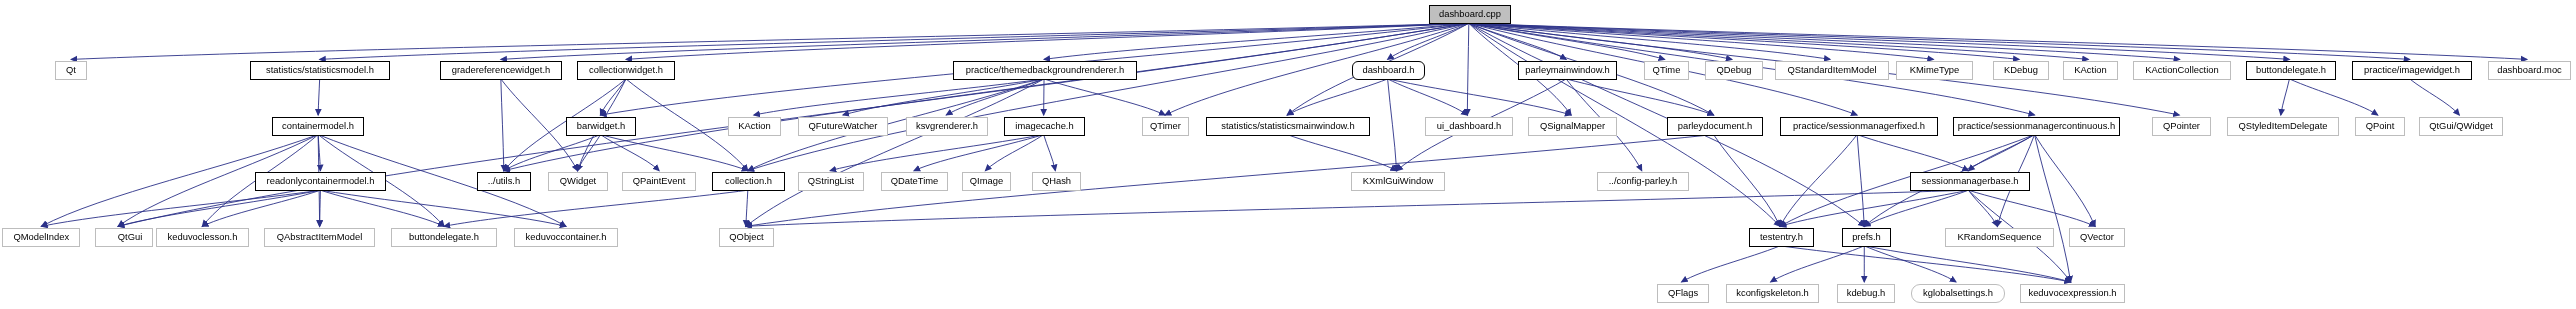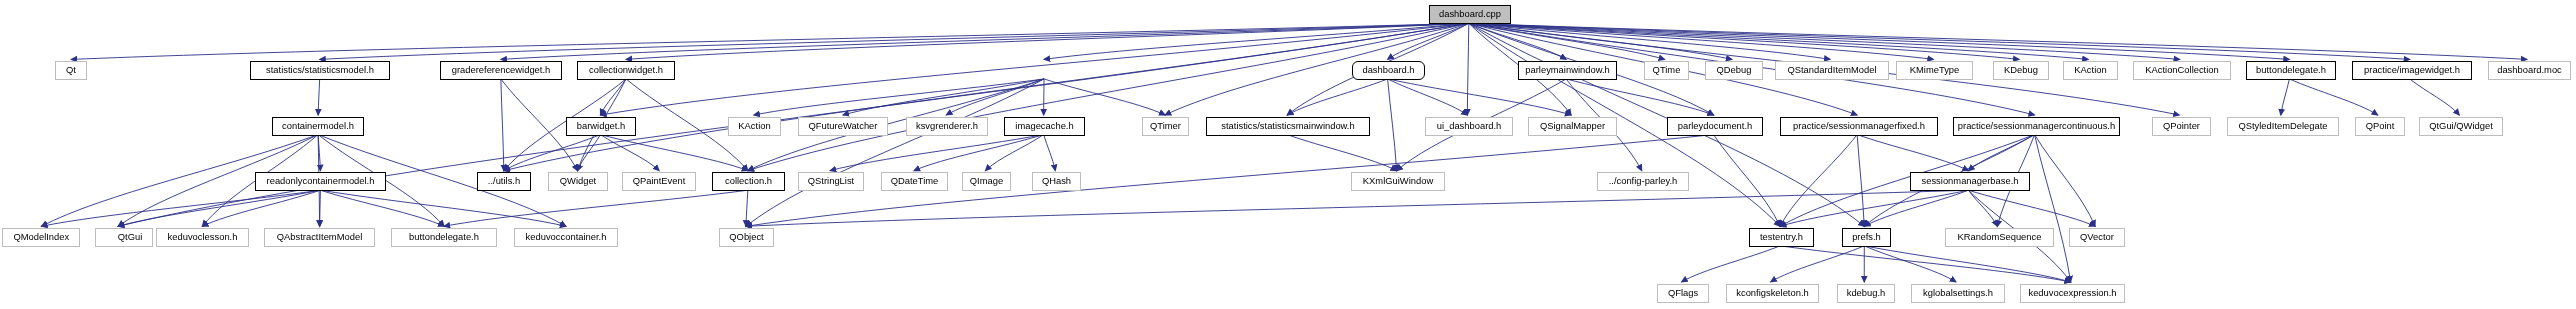--- a/index.html
+++ b/index.html
@@ -124,20 +124,21 @@
       <path d="M2478,327 C2565.84,343.8 2692.11,358.2 2752.5,375" fill="none" stroke="#2b3188" stroke-width="1.2" marker-end="url(#arr)"></path>
       <path d="M3043.5,105 C3039.82,121.8 3034.53,136.2 3032,153" fill="none" stroke="#2b3188" stroke-width="1.2" marker-end="url(#arr)"></path>
       <path d="M3043.5,105 C3081.1,121.8 3135.15,136.2 3161,153" fill="none" stroke="#2b3188" stroke-width="1.2" marker-end="url(#arr)"></path>
       <path d="M3203.5,105 C3224.62,121.8 3254.98,136.2 3269.5,153" fill="none" stroke="#2b3188" stroke-width="1.2" marker-end="url(#arr)"></path>
     </svg>
 <div class="node root" style="left: 1429px; top: 5.3px; width: 80px;">dashboard.cpp</div>
     <div class="node ext" style="left: 55px; top: 61px; width: 30px;">Qt</div>
     <div class="node int" style="left: 250px; top: 61px; width: 138px;">statistics/statisticsmodel.h</div>
     <div class="node int" style="left: 440px; top: 61px; width: 120px;">gradereferencewidget.h</div>
     <div class="node int" style="left: 577px; top: 61px; width: 96px;">collectionwidget.h</div>
+    <div class="node int" style="left: 953px; top: 61px; width: 182px;">practice/themedbackgroundrenderer.h</div>
     <div class="node int" style="left: 1352px; top: 61px; width: 71px; border-radius: 6px;">dashboard.h</div>
     <div class="node int" style="left: 1518px; top: 61px; width: 97px;">parleymainwindow.h</div>
     <div class="node ext" style="left: 1644px; top: 61px; width: 43px;">QTime</div>
     <div class="node ext" style="left: 1705px; top: 61px; width: 56px;">QDebug</div>
     <div class="node ext" style="left: 1775px; top: 61px; width: 112px;">QStandardItemModel</div>
     <div class="node ext" style="left: 1896px; top: 61px; width: 75px;">KMimeType</div>
     <div class="node ext" style="left: 1993px; top: 61px; width: 54px;">KDebug</div>
     <div class="node ext" style="left: 2063px; top: 61px; width: 53px;">KAction</div>
     <div class="node ext" style="left: 2133px; top: 61px; width: 96px;">KActionCollection</div>
     <div class="node int" style="left: 2246px; top: 61px; width: 88px;">buttondelegate.h</div>
@@ -179,16 +180,16 @@
     <div class="node ext" style="left: 391px; top: 228px; width: 104px;">buttondelegate.h</div>
     <div class="node ext" style="left: 514px; top: 228px; width: 102px;">keduvoccontainer.h</div>
     <div class="node ext" style="left: 719px; top: 228px; width: 53px;">QObject</div>
     <div class="node int" style="left: 1749px; top: 228px; width: 63px;">testentry.h</div>
     <div class="node int" style="left: 1842px; top: 228px; width: 47px;">prefs.h</div>
     <div class="node ext" style="left: 1945px; top: 228px; width: 107px;">KRandomSequence</div>
     <div class="node ext" style="left: 2069px; top: 228px; width: 54px;">QVector</div>
     <div class="node ext" style="left: 1657px; top: 284px; width: 50px;">QFlags</div>
     <div class="node ext" style="left: 1726px; top: 284px; width: 91px;">kconfigskeleton.h</div>
     <div class="node ext" style="left: 1837px; top: 284px; width: 56px;">kdebug.h</div>
-    <div class="node ext" style="left: 1911px; top: 284px; width: 92px;">kglobalsettings.h</div>
+    <div class="node ext" style="left: 1911px; top: 284px; width: 92px; border-radius: 9px;">kglobalsettings.h</div>
     <div class="node ext" style="left: 2020px; top: 284px; width: 103px;">keduvocexpression.h</div>
   </div>
 
 
 </body></html>

